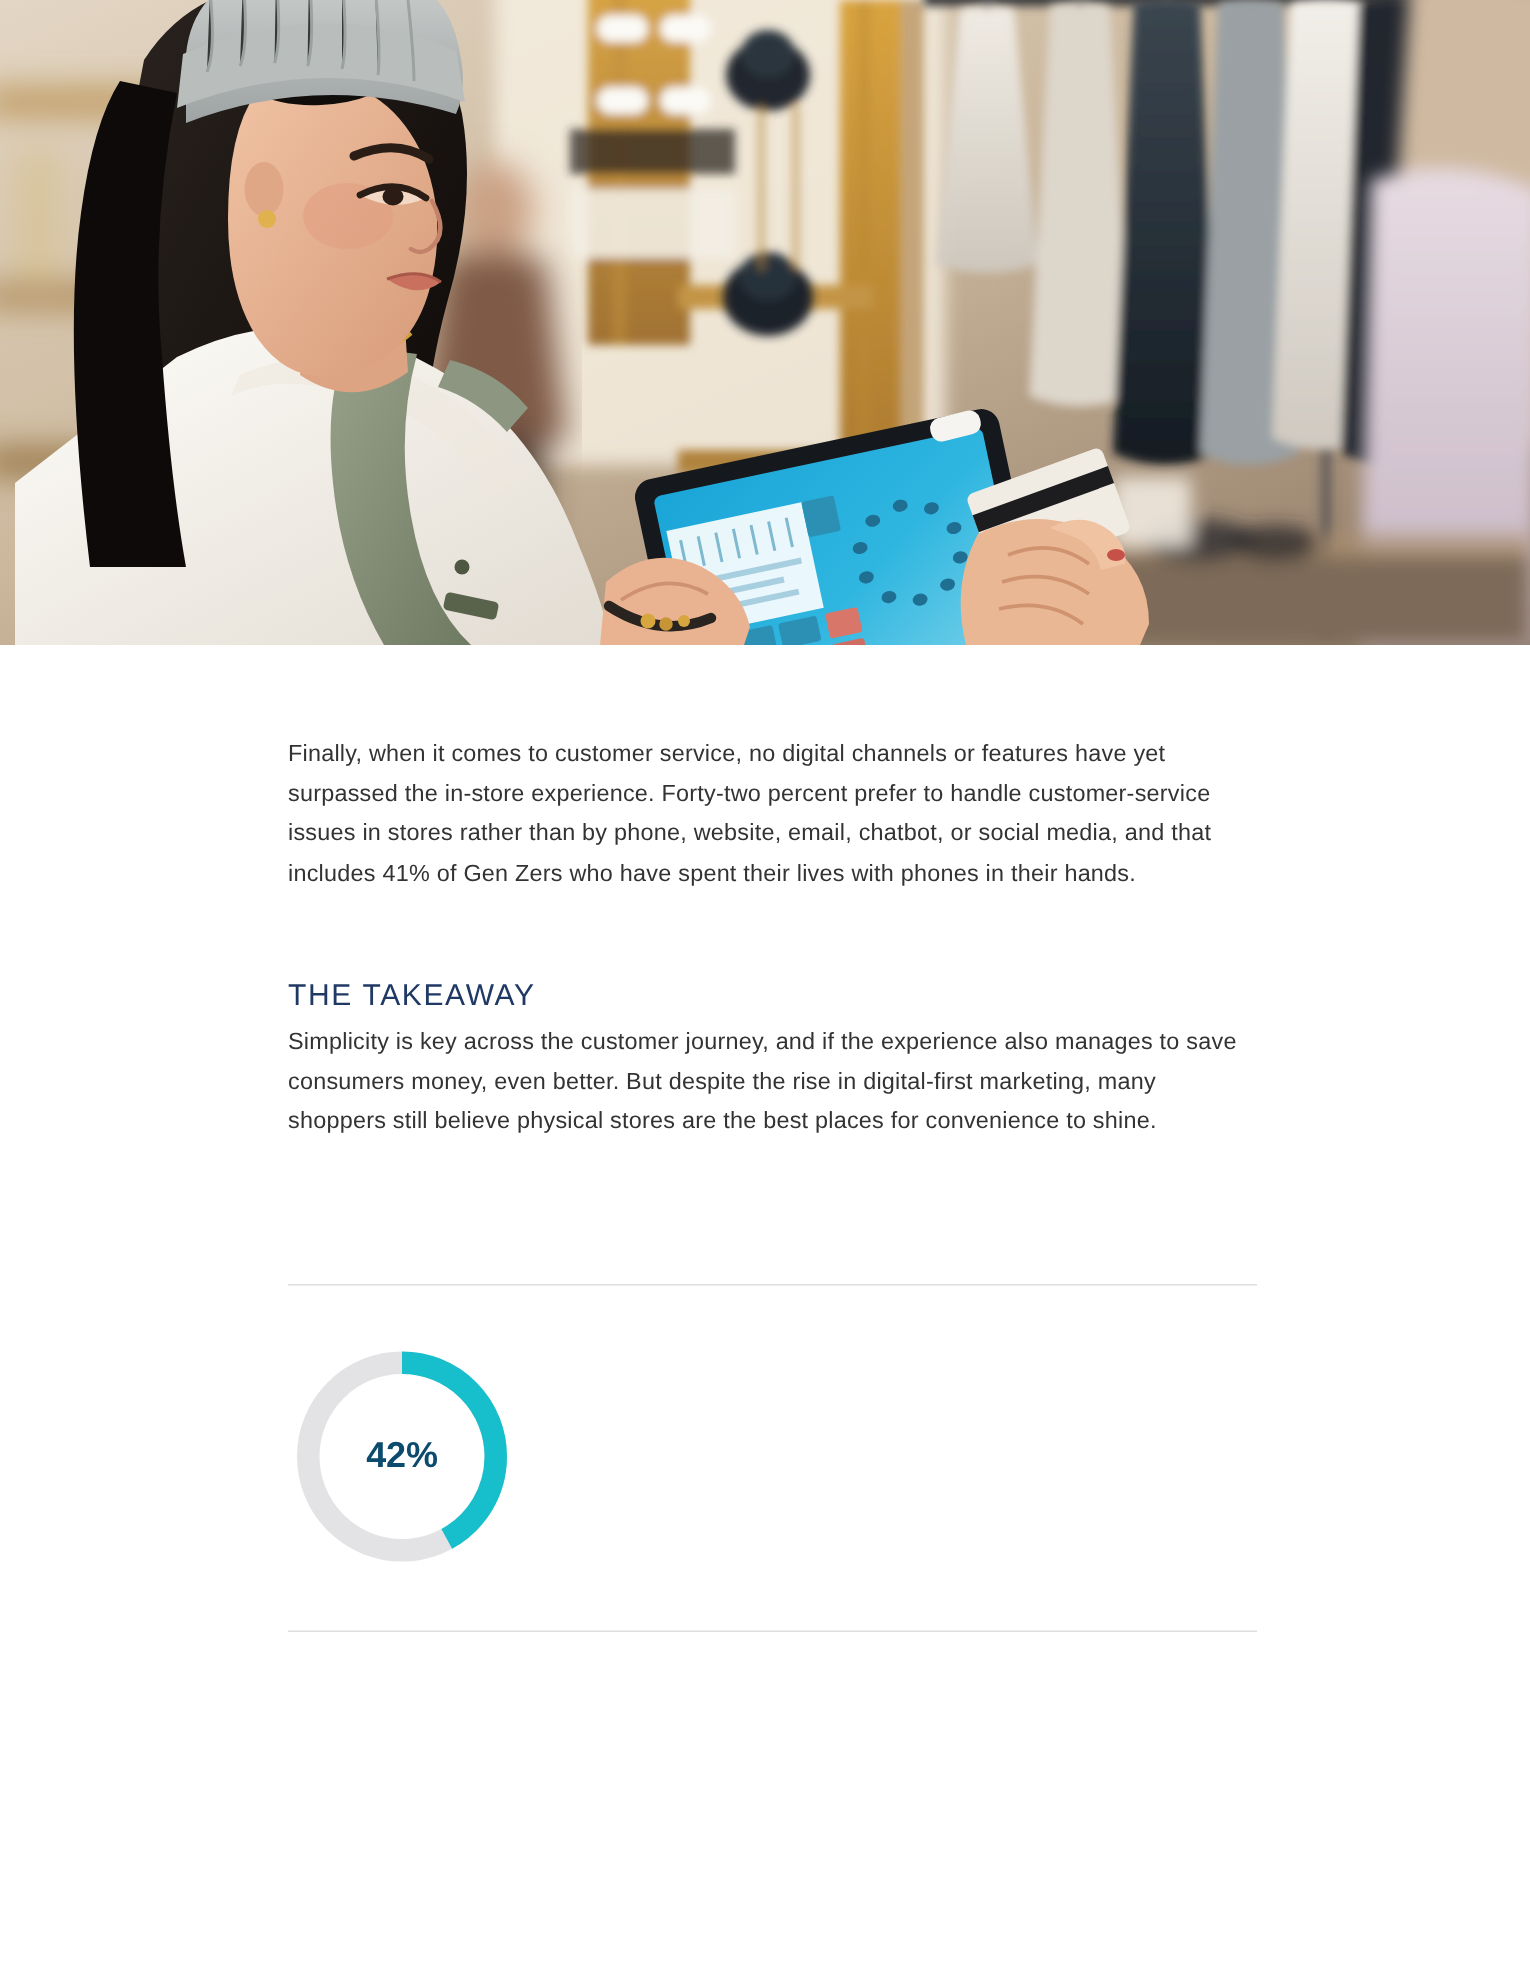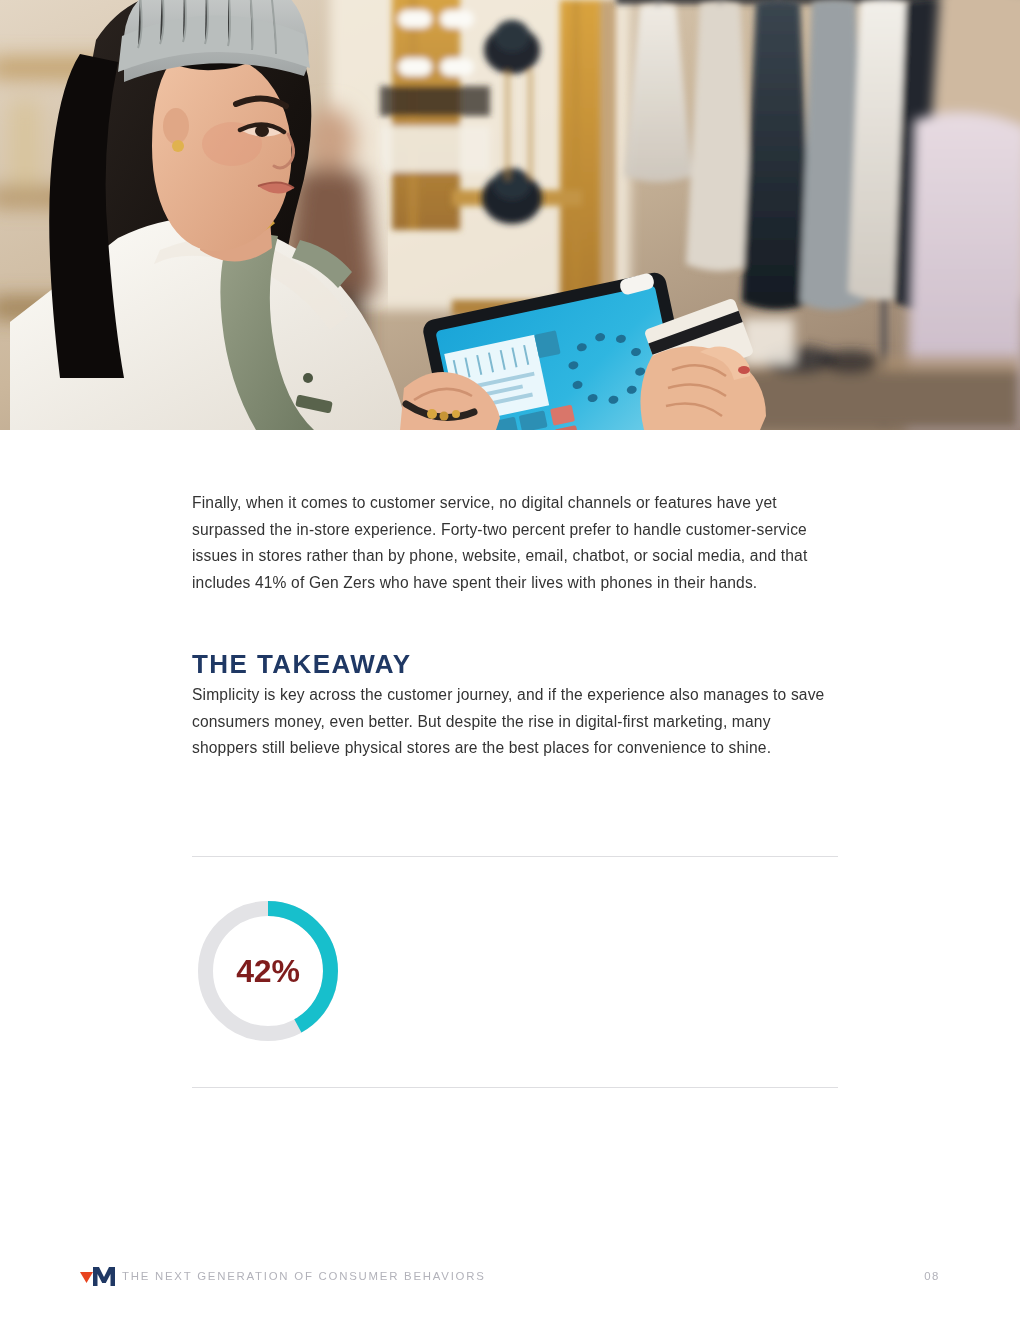--- a/index.html
+++ b/index.html
@@ -44,23 +44,23 @@
     font-size: 15.6px;
     line-height: 26.5px;
     color: #333333;
     letter-spacing: 0.01em;
   }
   .par-1 { position: absolute; left: 0; top: 60px; width: 640px; }
 
   .takeaway-head {
     position: absolute;
     left: 0; top: 222px;
-    font-size: 26px;
+    font-size: 20px;
     line-height: 24px;
-    font-weight: 700;
+    font-weight: 400;
     letter-spacing: 0.055em;
     color: #1f3864;
   }
 
   .par-2 { position: absolute; left: 0; top: 252px; width: 640px; }
 
   
   .rule {
     position: absolute;
     left: 192px;
@@ -90,23 +90,23 @@
   .donut-svg { display: block; width: 142px; height: 142px; }
 
   .donut-label {
     position: absolute;
     left: 0; top: 0;
     width: 142px;
     height: 142px;
     display: flex;
     align-items: center;
     justify-content: center;
-    font-size: 32px;
+    font-size: 24px;
     font-weight: bold;
-    color: #7f1d1d;
+    color: #0c4a6e;
     letter-spacing: -0.005em;
   }
 
   .stat-quote {
     position: absolute;
     left: 190px;
     top: -4px;
     width: 452px;
     font-size: 18.6px;
     line-height: 28px;
@@ -465,27 +465,14 @@
 
         <circle cx="71" cy="71" r="62.5" fill="none" stroke="#e3e3e6" stroke-width="15"></circle>
 
         <circle cx="71" cy="71" r="62.5" fill="none" stroke="#17bfcc" stroke-width="15" stroke-dasharray="164.93 392.70" stroke-dashoffset="0" transform="rotate(-90 71 71)"></circle>
       </svg>
       <div class="donut-label">42%</div>
     </div>
 
   </div>
 
-  <div class="footer">
-
-    <div class="logo-mark">
-      <svg class="logo-svg" viewBox="0 0 36 26">
-        <polygon points="0,8 13,8 6.5,19" fill="#e8441f"></polygon>
-        <path d="M13 22 L13 3 L19 3 L24 13 L29 3 L35 3 L35 22 L30.5 22 L30.5 10 L25.8 19 L22.2 19 L17.5 10 L17.5 22 Z" fill="#1f3864"></path>
-      </svg>
-    </div>
-
-    <div class="footer-caption">THE NEXT GENERATION OF CONSUMER BEHAVIORS</div>
-
-    <div class="footer-page">08</div>
-  </div>
 
 </div>
 
 </body></html>

